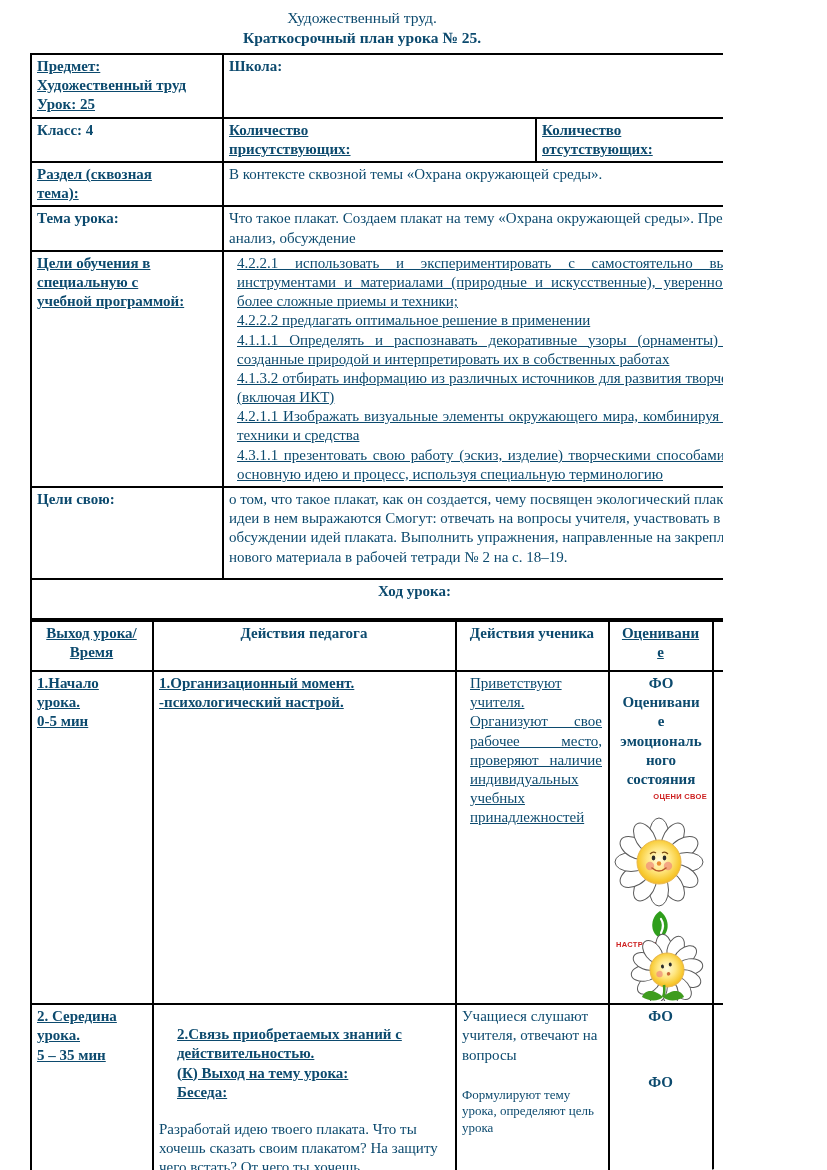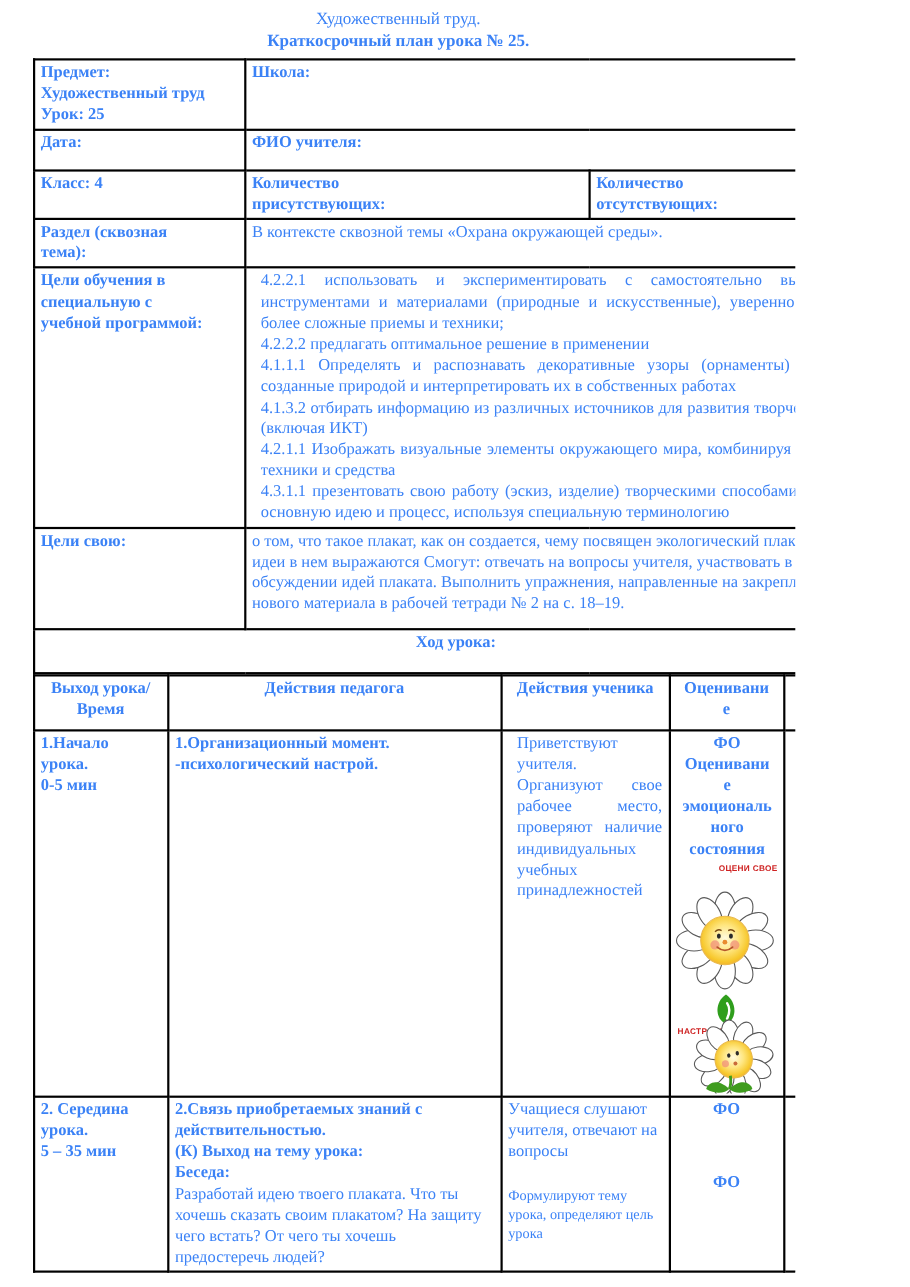--- a/index.html
+++ b/index.html
@@ -1,32 +1,32 @@
 <!DOCTYPE html>
 <html><head>
 <meta charset="utf-8">
 <style>
   html,body{margin:0;padding:0;background:#fff;}
   .page{
     width:723px;height:1170px;box-sizing:border-box;
     padding:8px 29px 0 30px;overflow:hidden;
-    background:#fff;color:#3b82f6;
+    background:#fff;color:#0c4a6e;
     font-family:"Liberation Serif", serif;
     font-size:15px;line-height:1.28;border-radius:14px;
   }
   .title-block{text-align:center;margin-bottom:5px;}
   .title-line1{font-size:15.5px;}
   .title-line2{font-size:15.5px;font-weight:bold;}
   table{width:100%;border-collapse:collapse;table-layout:fixed;}
   td{border:2px solid #000;vertical-align:top;padding:2px 6px 2px 5px;}
   .b{font-weight:bold;}
-  .ml{white-space:pre-line;}
+  .ml{white-space:pre-line;text-decoration:underline;}
   .center{text-align:center;}
   .justify{text-align:justify;padding-left:13px;}
-  .no-bottom-gap{margin:0;}
+  .no-bottom-gap{margin:18px;}
   .assess-cell{padding:2px 1px;}
   .assess-text{font-weight:bold;text-align:center;white-space:pre-line;}
   .mood-figure{display:block;margin:0 auto;}
   .flower-label{font-family:"Liberation Sans",sans-serif;font-weight:bold;fill:#ce2121;letter-spacing:.3px;}
   .gap-top-sm{margin-top:12px;}
   .gap-top-md{margin-top:44px;text-align:center;}
   .gap-top-lg{margin-top:47px;}
   .student-p2{font-size:13px;margin-top:22px;}
   .petal{fill:#ffffff;stroke:#5a5a5a;stroke-width:1;}
 </style>
@@ -47,34 +47,34 @@
         <col style="width:263px">
       </colgroup>
     <tbody>
         <tr>
       <td style="height:58px" class="b ml">Предмет:
 Художественный труд
 Урок: 25</td>
       <td colspan="2" class="b">Школа:</td>
     </tr>
     <tr>
-      <td style="height:31px" class="b">Дата:</td>
-      <td colspan="2" class="b">ФИО учителя:</td>
-    </tr>
-    <tr>
       <td style="height:35px" class="b">Класс: 4</td>
       <td class="b ml">Количество
 присутствующих:</td>
       <td class="b ml">Количество
 отсутствующих:</td>
     </tr>
     <tr>
       <td style="height:34px" class="b ml">Раздел (сквозная
 тема):</td>
       <td colspan="2">В контексте сквозной темы  «Охрана окружающей среды».</td>
+    </tr>
+    <tr>
+      <td style="height:36px" class="b">Тема урока:</td>
+      <td colspan="2">Что такое плакат. Создаем плакат на тему «Охрана окружающей среды». Презентация, анализ, обсуждение</td>
     </tr>
     <tr>
       <td style="height:229px" class="b ml">Цели обучения в
 специальную с
 учебной программой:</td>
       <td colspan="2" class="ml justify">4.2.2.1 использовать и экспериментировать с самостоятельно выбранными инструментами и материалами (природные и искусственные), уверенно применяя более сложные приемы и техники;
 4.2.2.2 предлагать оптимальное решение в применении
 4.1.1.1 Определять и  распознавать декоративные узоры (орнаменты) и формы созданные природой и интерпретировать их в собственных работах
 4.1.3.2 отбирать информацию из различных источников для развития творческих идей (включая ИКТ)
 4.2.1.1 Изображать визуальные элементы окружающего мира, комбинируя различные техники и средства

